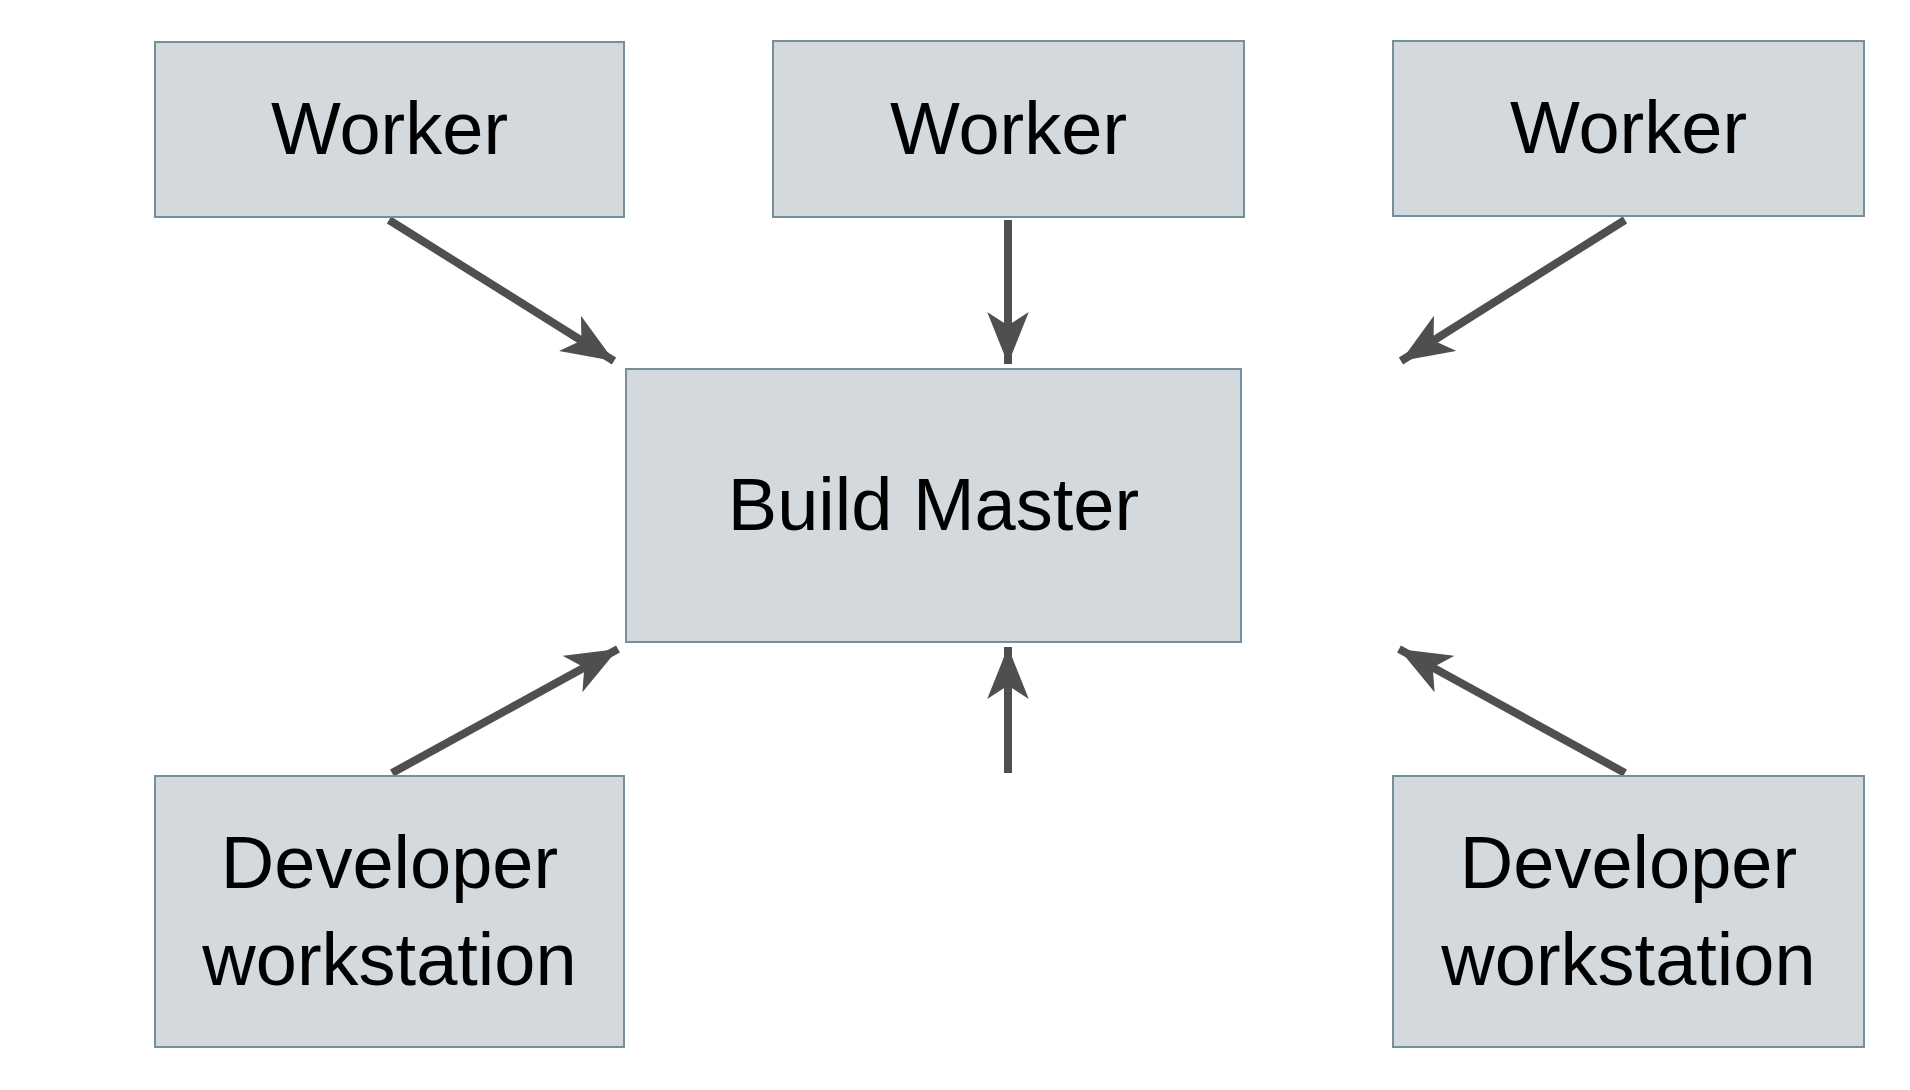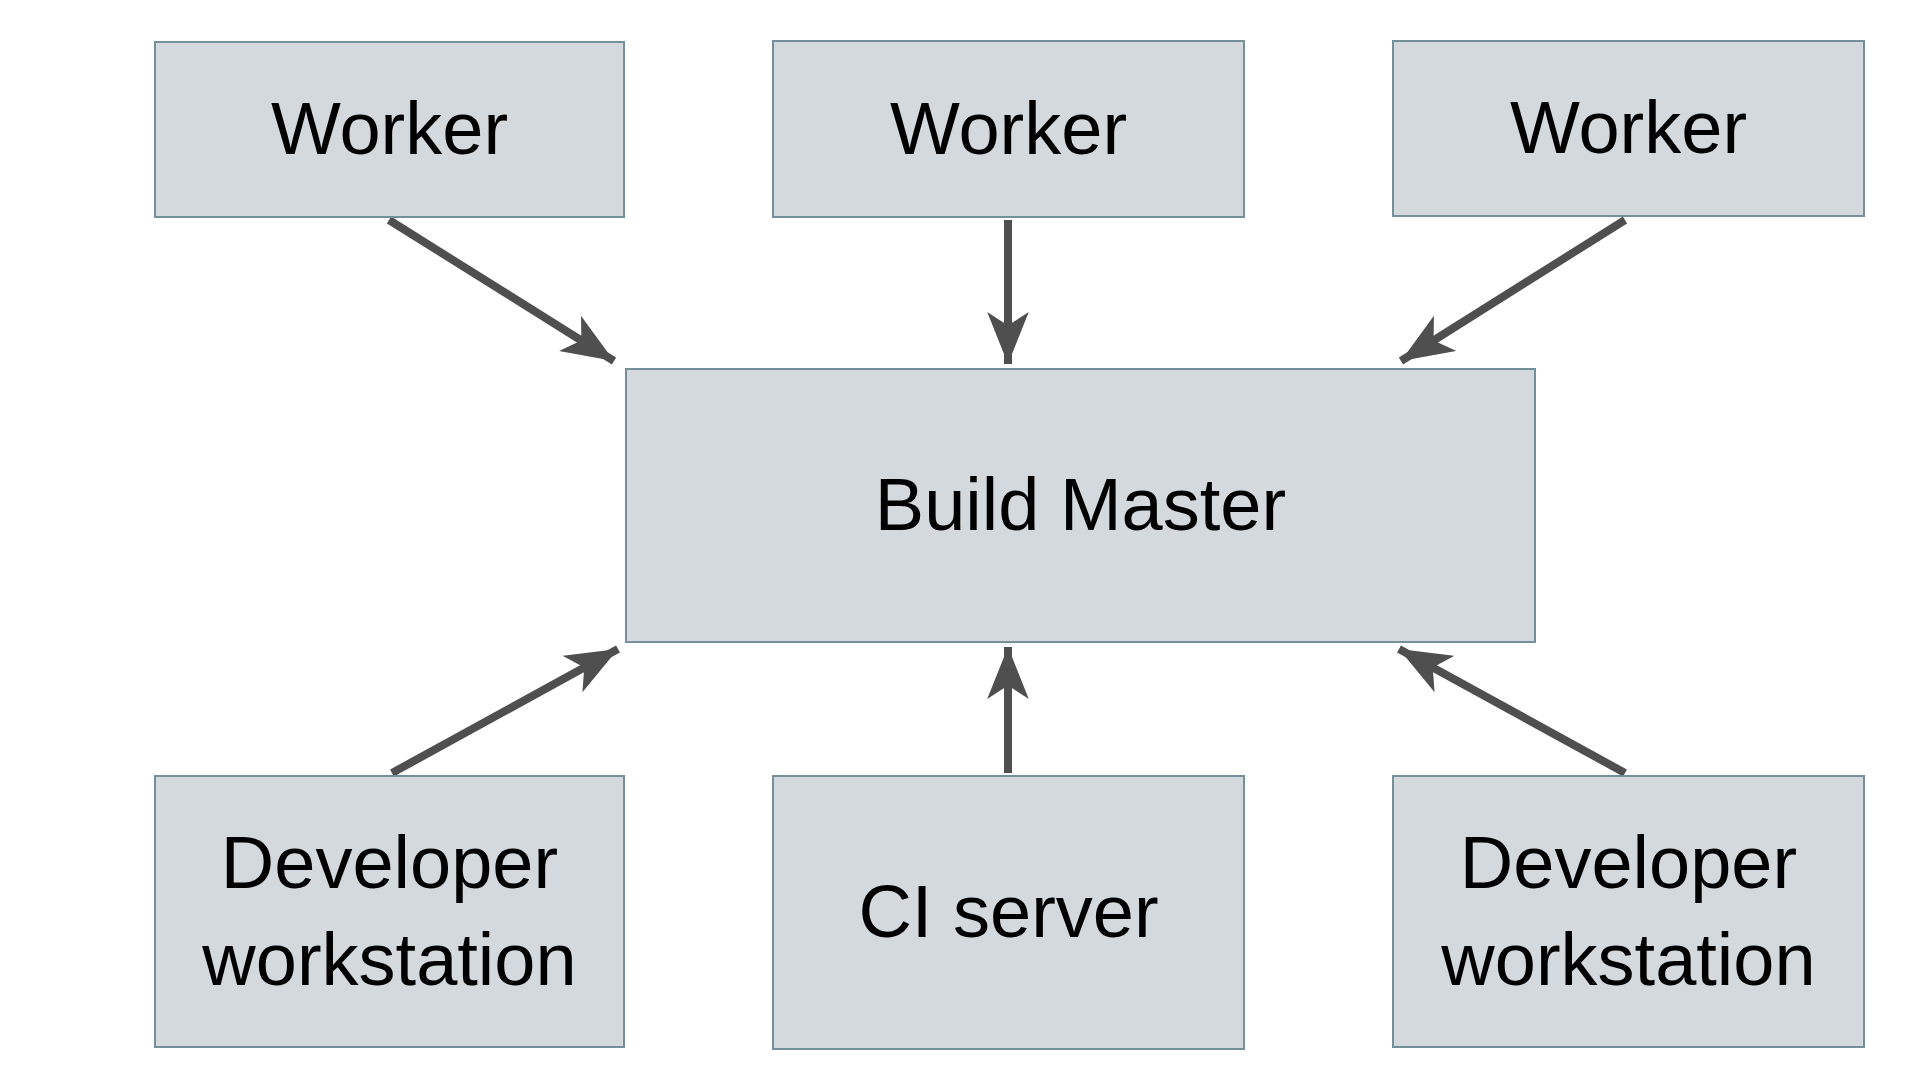--- a/index.html
+++ b/index.html
@@ -38,21 +38,21 @@
     line-height: 1.3;
   }
   .node .label {
     display: block;
     padding: 0 14px;
   }
   
   #n-worker-1            { left: 122px;  top: 41px;  width: 471px; height: 177px; }
   #n-worker-2            { left: 740px;  top: 40px;  width: 473px; height: 178px; }
   #n-worker-3            { left: 1360px; top: 40px;  width: 473px; height: 177px; }
-  #n-build-master        { left: 593px;  top: 368px; width: 911px; height: 275px; }
+  #n-build-master        { left: 593px;  top: 368px; width: 617px; height: 275px; }
   #n-dev-left            { left: 122px;  top: 775px; width: 471px; height: 273px; }
   #n-ci-server           { left: 740px;  top: 775px; width: 473px; height: 275px; }
   #n-dev-right           { left: 1360px; top: 775px; width: 473px; height: 273px; }
 </style>
 </head>
 <body>
 
 <div class="canvas">
 
   <svg class="edge-layer" width="1910" height="1090" viewBox="0 0 1910 1090" xmlns="http://www.w3.org/2000/svg">
@@ -83,21 +83,18 @@
   </div>
 
   <div class="node" id="n-build-master">
     <span class="label">Build Master</span>
   </div>
 
   <div class="node" id="n-dev-left">
     <span class="label">Developer workstation</span>
   </div>
 
-  <div class="node" id="n-ci-server">
-    <span class="label">CI server</span>
-  </div>
 
   <div class="node" id="n-dev-right">
     <span class="label">Developer workstation</span>
   </div>
 
 </div>
 
 </body></html>

